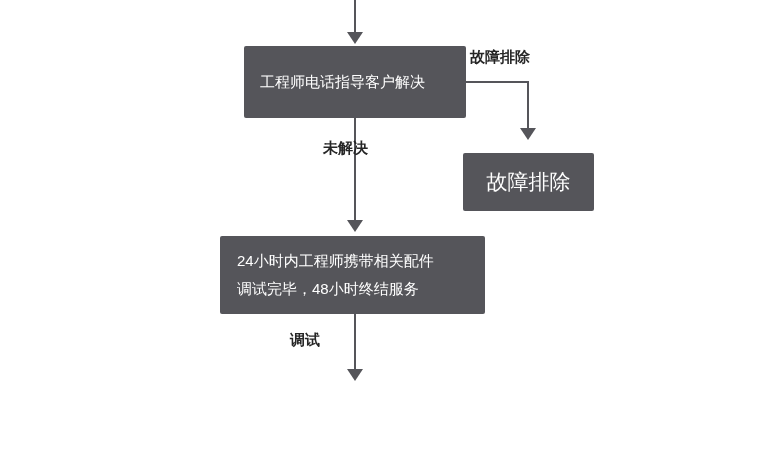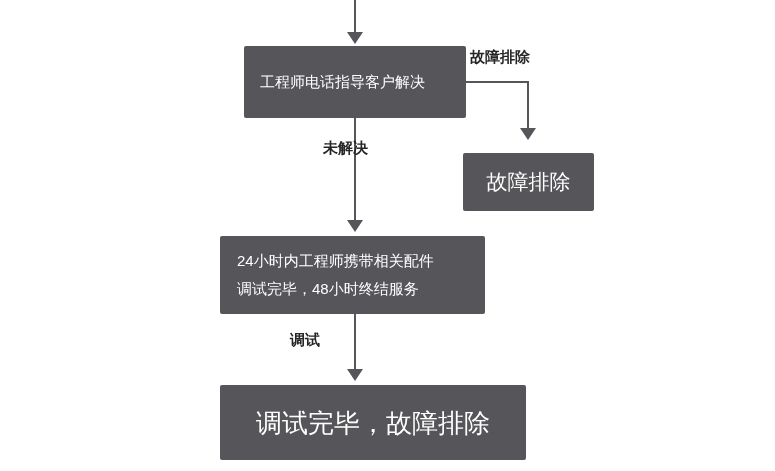--- a/index.html
+++ b/index.html
@@ -124,17 +124,14 @@
 
   <div class="node" id="node-onsite">
     <span class="node-text">24小时内工程师携带相关配件
 调试完毕，48小时终结服务</span>
   </div>
 
   <div class="conn v-line" style="left:354px; top:314px; height:57px;"></div>
   <div class="arrow-down" style="left:347px; top:369px;"></div>
   <div class="edge-label" style="left:290px; top:331px;font-family:Liberation Mono, monospace;">调试</div>
 
-  <div class="node" id="node-done">
-    <span class="node-text">调试完毕，故障排除</span>
-  </div>
 
 </div>
 
 </body></html>

